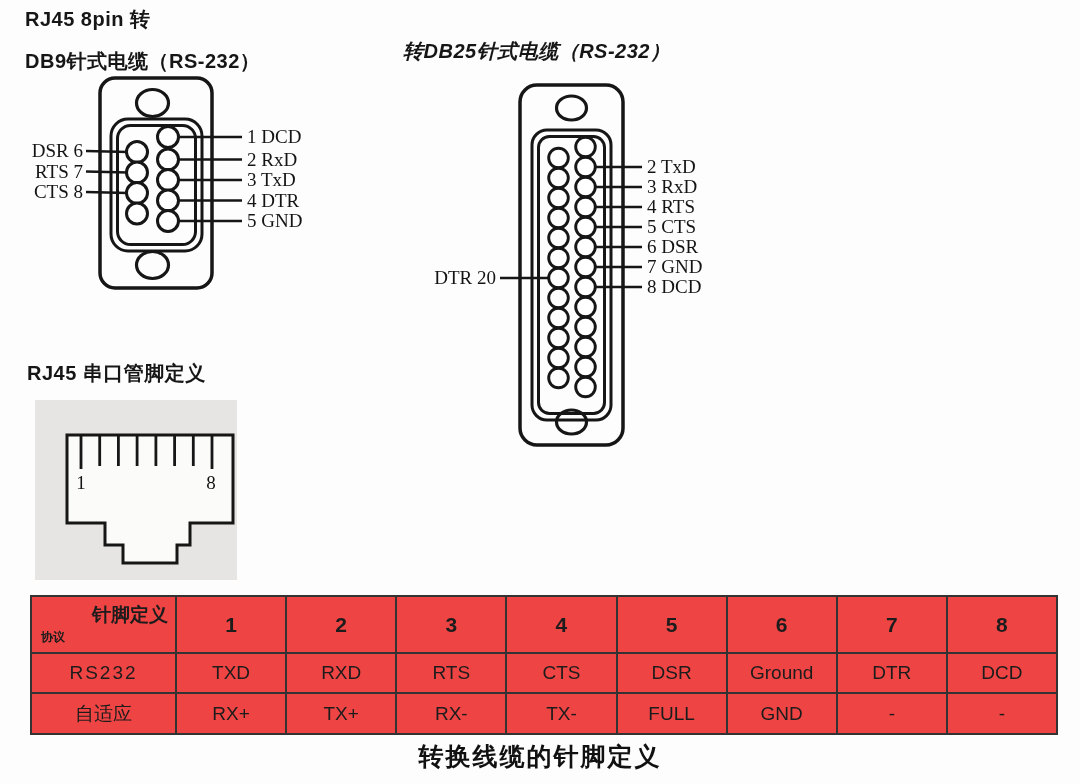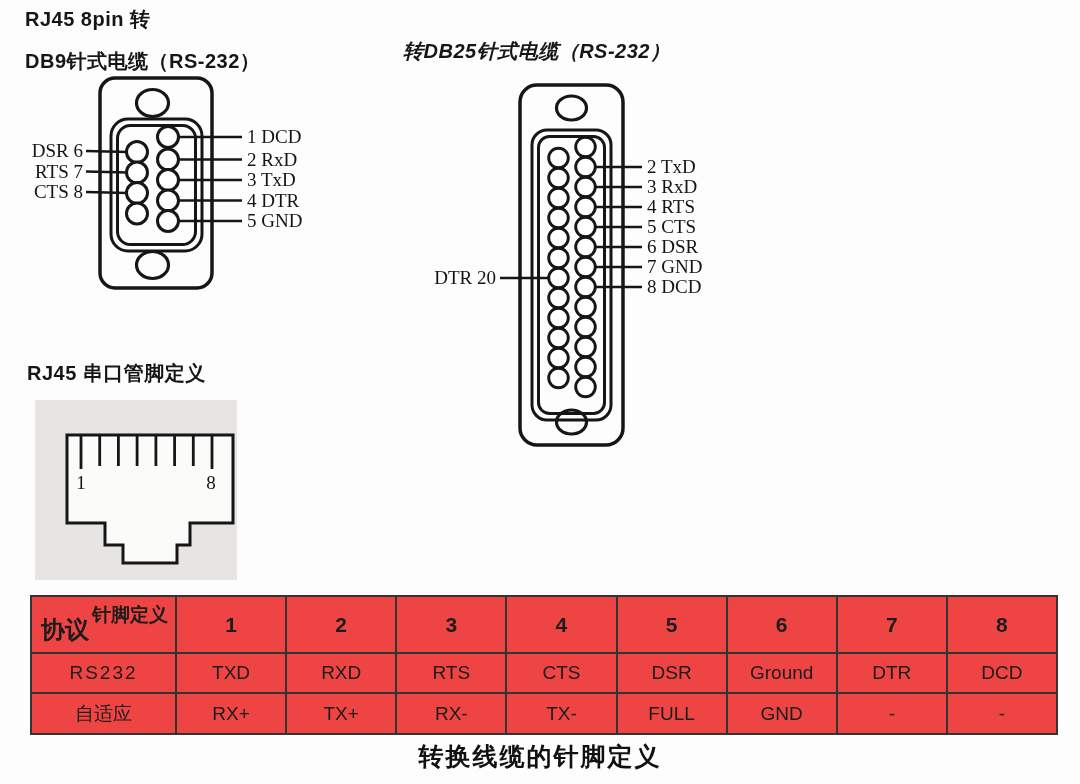--- a/index.html
+++ b/index.html
@@ -27,21 +27,21 @@
   tr.body2 td{height:37px;}
   td.g{background:#c8e3b1;}
   td.t{background:#f8dc97;}
   td.corner{
     position:relative;background-color:#f8dc97;
     background-image:linear-gradient(to bottom right,
       transparent calc(50% - 1.2px), #333 calc(50% - 1.2px),
       #333 calc(50% + 1.2px), transparent calc(50% + 1.2px));
   }
   .c-top{position:absolute;top:5px;right:7px;font-size:19px;font-weight:600;}
-  .c-bottom{position:absolute;bottom:6px;left:9px;font-size:24px;font-weight:600;}
+  .c-bottom{position:absolute;bottom:6px;left:9px;font-size:12px;font-weight:600;}
   td.rowlabel1{font-size:17px;letter-spacing:2px;color:#3a3a3a;}
   td.rowlabel2{font-size:13px;color:#555;}
   .caption{
     position:absolute;left:0;top:740px;width:1080px;text-align:center;
     font-family:"Liberation Serif","DejaVu Serif",serif;
     font-size:25px;font-weight:700;color:#111;letter-spacing:2px;
   }
 </style>
 </head>
 <body>

